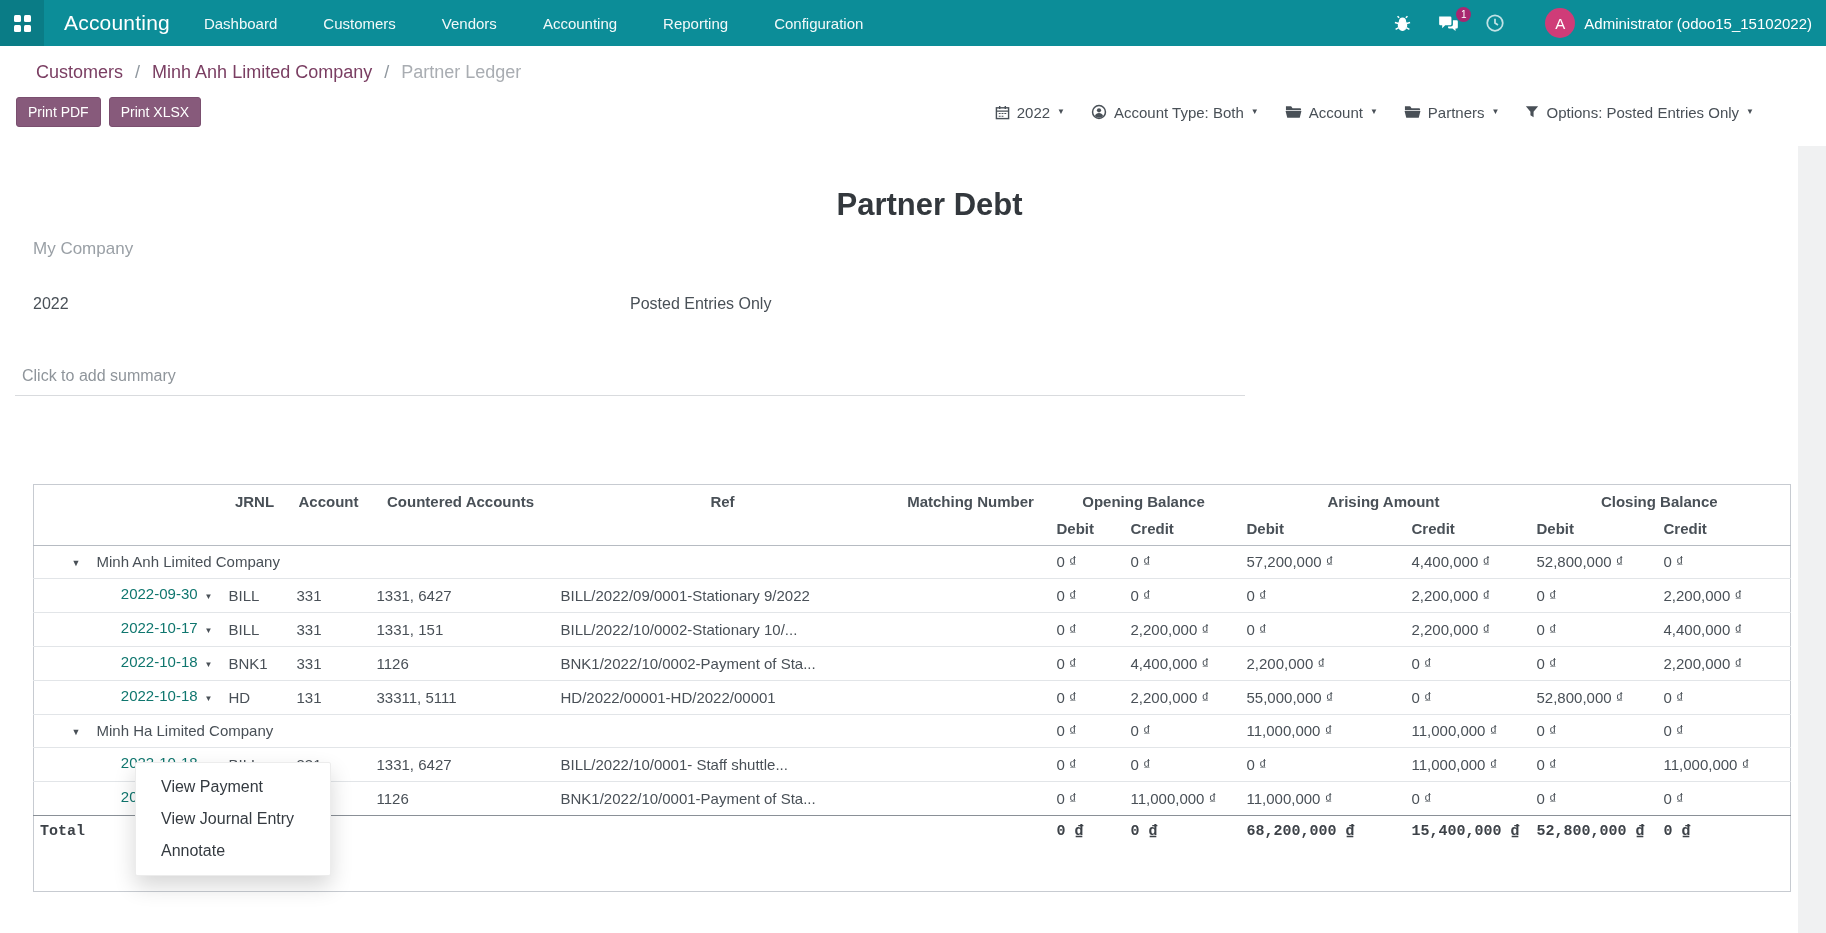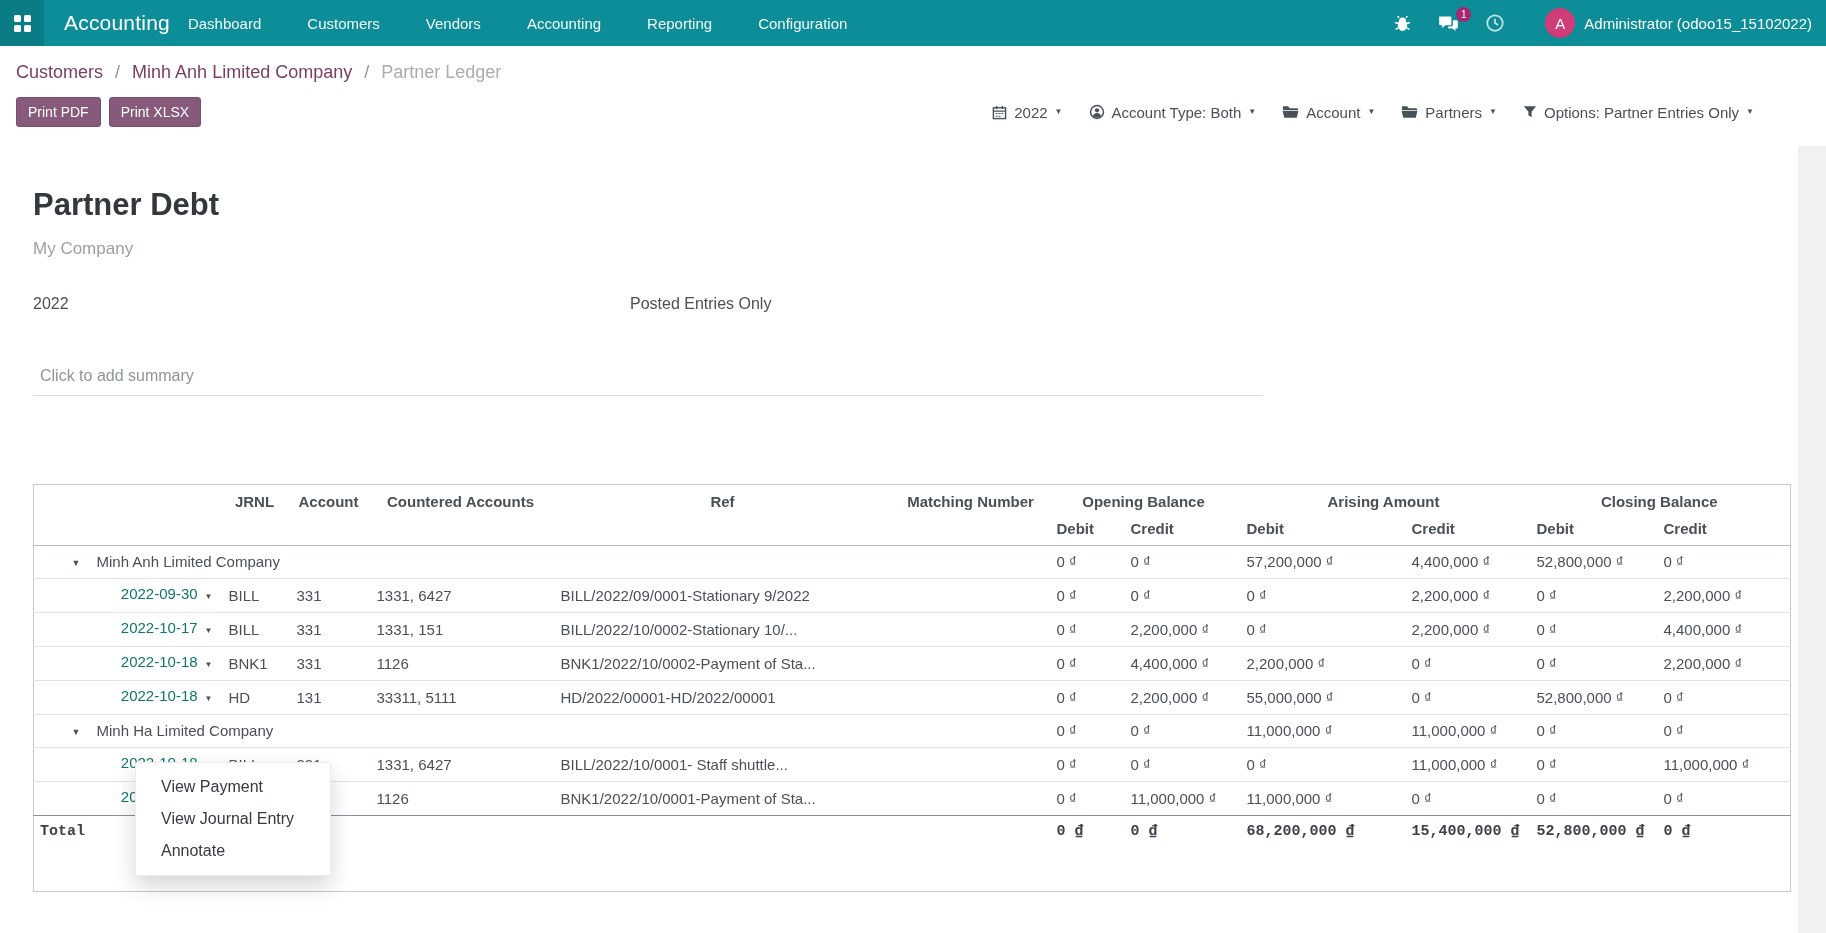--- a/index.html
+++ b/index.html
@@ -6,55 +6,55 @@
   html,body { width: 1826px; height: 933px; overflow: hidden; background: #fff;
     font-family: "Liberation Sans", "DejaVu Sans", sans-serif; color: #495057; }
   body { position: relative; }
 
   
   .topbar { height: 46px; background: #0c8d98; display: flex; align-items: center; color: #fff; }
   .apps-btn { width: 44px; height: 46px; background: #0a7c86; display: flex; align-items: center; justify-content: center; cursor: pointer; }
   .apps-grid { width: 17px; height: 17px; display: grid; grid-template-columns: 7px 7px; grid-template-rows: 7px 7px; gap: 3px; }
   .apps-grid span { background: #fff; border-radius: 1.5px; }
   .brand { font-size: 21px; font-weight: 500; margin-left: 20px; letter-spacing: .2px; }
-  .topnav { display: flex; gap: 42px; margin-left: 16px; font-size: 15px; text-align: right; }
+  .topnav { display: flex; gap: 42px; margin-left: 32px; font-size: 15px; text-align: right; }
   .topnav .nav-item { cursor: pointer; opacity: .95; padding: 4px 2px; }
   .top-right { margin-left: auto; display: flex; align-items: center; gap: 26px; padding-right: 14px; }
   .icon-btn { position: relative; display: flex; align-items: center; cursor: pointer; }
   .badge { position: absolute; top: -7px; right: -12px; background: #a82670; color: #fff;
     font-size: 10px; min-width: 15px; height: 15px; border-radius: 8px; display: flex;
     align-items: center; justify-content: center; padding: 0 4px; }
   .user-block { display: flex; align-items: center; gap: 9px; cursor: pointer; margin-left: 14px; }
   .avatar { width: 30px; height: 30px; border-radius: 50%; background: #cf3c78; color: #fff;
     display: flex; align-items: center; justify-content: center; font-size: 15px; }
   .user-name { font-size: 15px; }
 
   
   .control-panel { padding: 16px 16px 12px 16px; background: #fff; }
-  .breadcrumb { font-size: 18px; margin-bottom: 14px; }
+  .breadcrumb { font-size: 18px; margin-bottom: 14px; margin-left: 20px; }
   .breadcrumb .crumb-link { color: #7a3e62; cursor: pointer; }
   .breadcrumb .sep { color: #8f979e; margin: 0 7px; }
   .breadcrumb .crumb-current { color: #a9adb2; }
   .actions-row { display: flex; align-items: center; }
   .btn-primary { background: #875a7b; border: 1px solid #7a4f6f; color: #fff; font-size: 14px;
     padding: 6px 11px; border-radius: 3px; cursor: pointer; margin-right: 8px;
     font-family: inherit; }
   .filters { margin-left: auto; display: flex; align-items: center; gap: 26px; padding-right: 56px; font-size: 15px; color: #495057; }
   .filter-item { display: flex; align-items: center; gap: 7px; cursor: pointer; white-space: nowrap; }
   .filter-item svg { flex: 0 0 auto; }
   .caret-down { font-size: 8px; color: #495057; line-height: 1; }
 
   
   .report { position: relative; }
-  .report-title { font-size: 31px; font-weight: 700; color: #33383d; margin: 48px 0 16px 33px; line-height: 36px; }
+  .report-title { font-size: 31px; font-weight: 700; color: #33383d; margin: 48px 0 16px 33px; line-height: 36px; text-align: center; }
   .report-company { font-size: 17px; color: #9aa0a6; margin: 8px 0 0 33px; }
   .report-meta { position: relative; margin-top: 36px; height: 20px; font-size: 16px; color: #495057; }
   .meta-period { position: absolute; left: 33px; }
   .meta-options { position: absolute; left: 630px; text-align: center; }
-  .summary { margin: 52px 0 0 33px; width: 1230px; border-bottom: 1px solid #d9dbde;
+  .summary { margin: 52px 0 0 15px; width: 1230px; border-bottom: 1px solid #d9dbde;
     padding: 0 0 10px 7px; font-size: 16px; color: #8f959b; cursor: text; }
 
   
   table.ledger { border-collapse: collapse; table-layout: fixed; width: 1757px; margin: 88px 12px 0 33px;
     font-size: 15px; color: #495057; border: 1px solid #c7cbd1; }
   .ledger th, .ledger td { padding: 5px 8px; line-height: 20px; overflow: hidden; white-space: nowrap; }
   .ledger thead th { font-weight: 700; vertical-align: top; padding-top: 7px; }
   .ledger thead .sub th { padding-top: 2px; padding-bottom: 6px; }
   .ledger thead { border-bottom: 1px solid #b6bbc2; }
   .ledger th.center { text-align: center; }
@@ -185,21 +185,21 @@
           <path d="M.6 6 H17.4 L15.6 13 H2.4 Z"></path>
         </g>
           </svg>
         <span>Partners</span>
         <span class="caret-down">▼</span>
       </span>
       <span class="filter-item">
         <svg width="14" height="14" viewBox="0 0 16 16">
             <path fill="#495057" d="M1 1.5 h14 L9.8 7.8 V14 L6.2 11.8 V7.8 Z"></path>
           </svg>
-        <span>Options: Partner Entries Only</span>
+        <span>Options: Posted Entries Only</span>
         <span class="caret-down">▼</span>
       </span>
     </div>
   </div>
 </div>
 
 <div class="report">
   <h1 class="report-title">Partner Debt</h1>
   <div class="report-company">My Company</div>
   <div class="report-meta">

